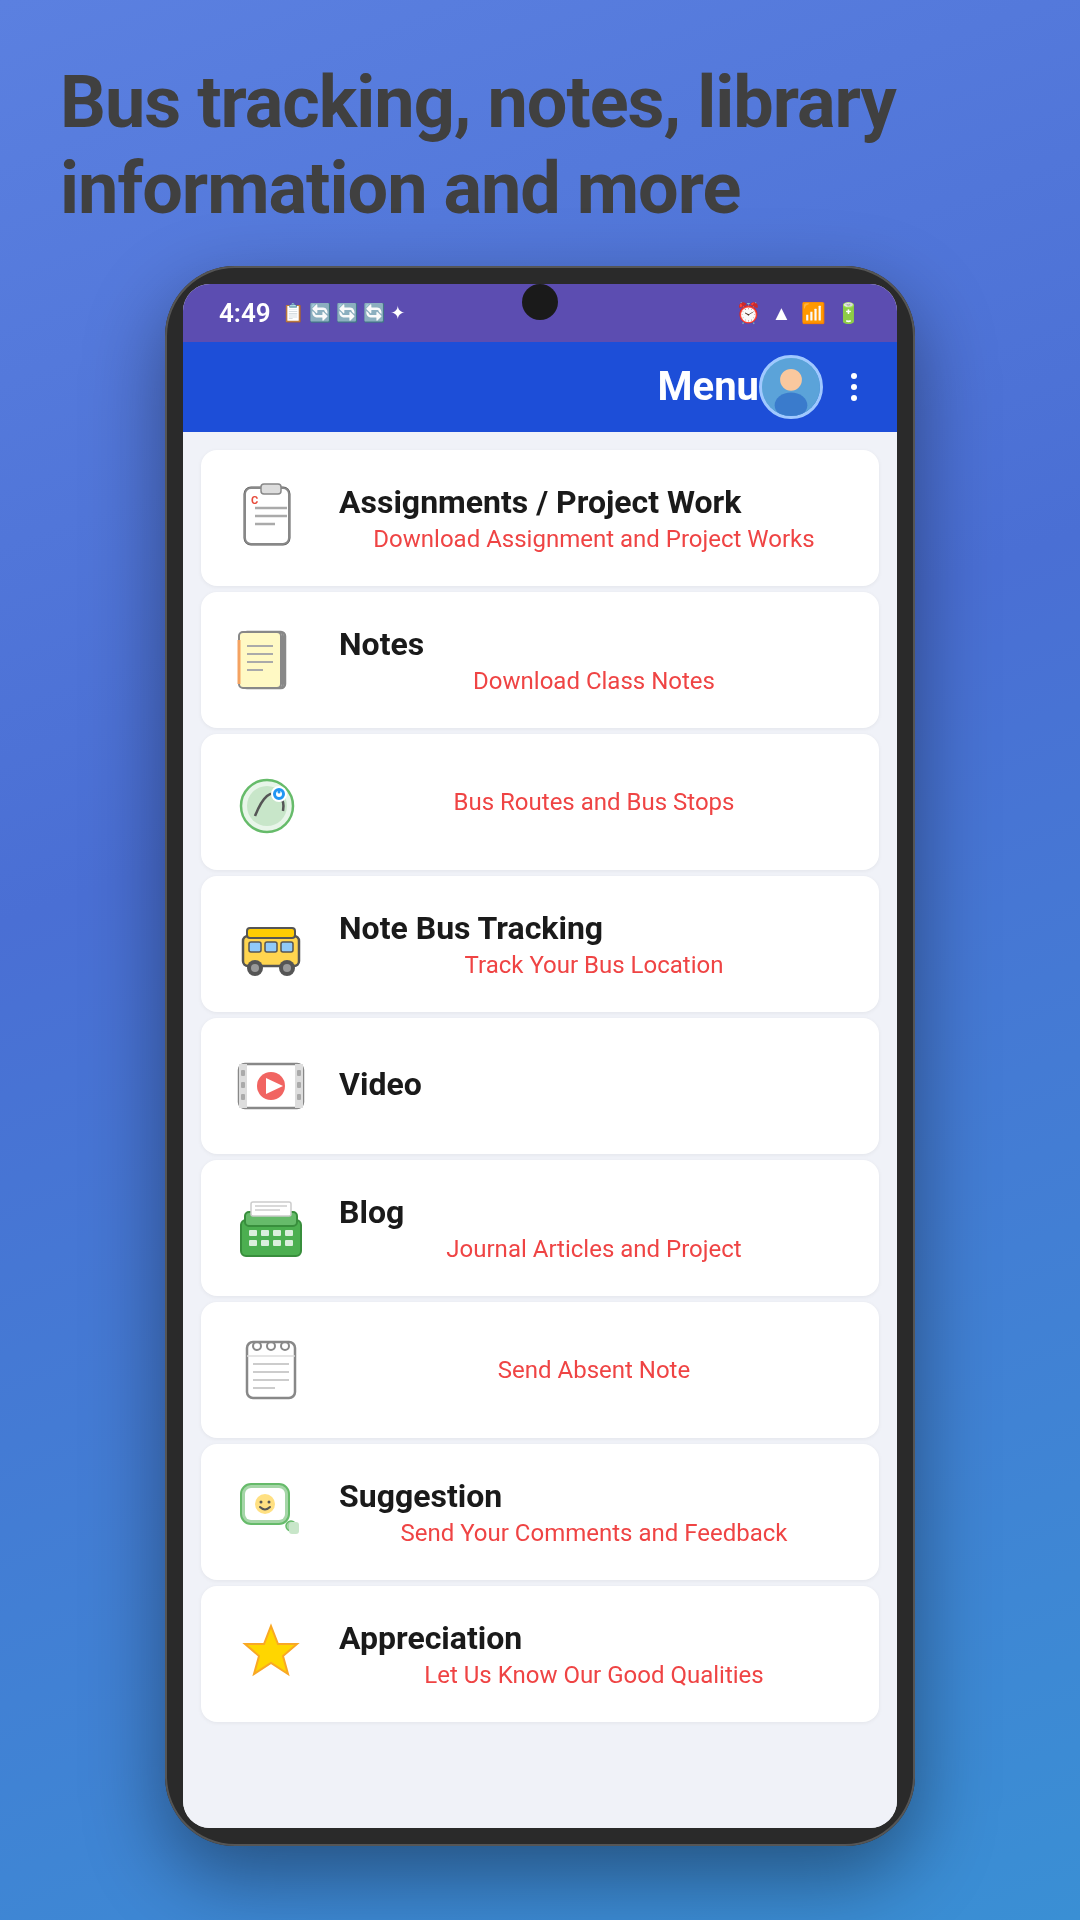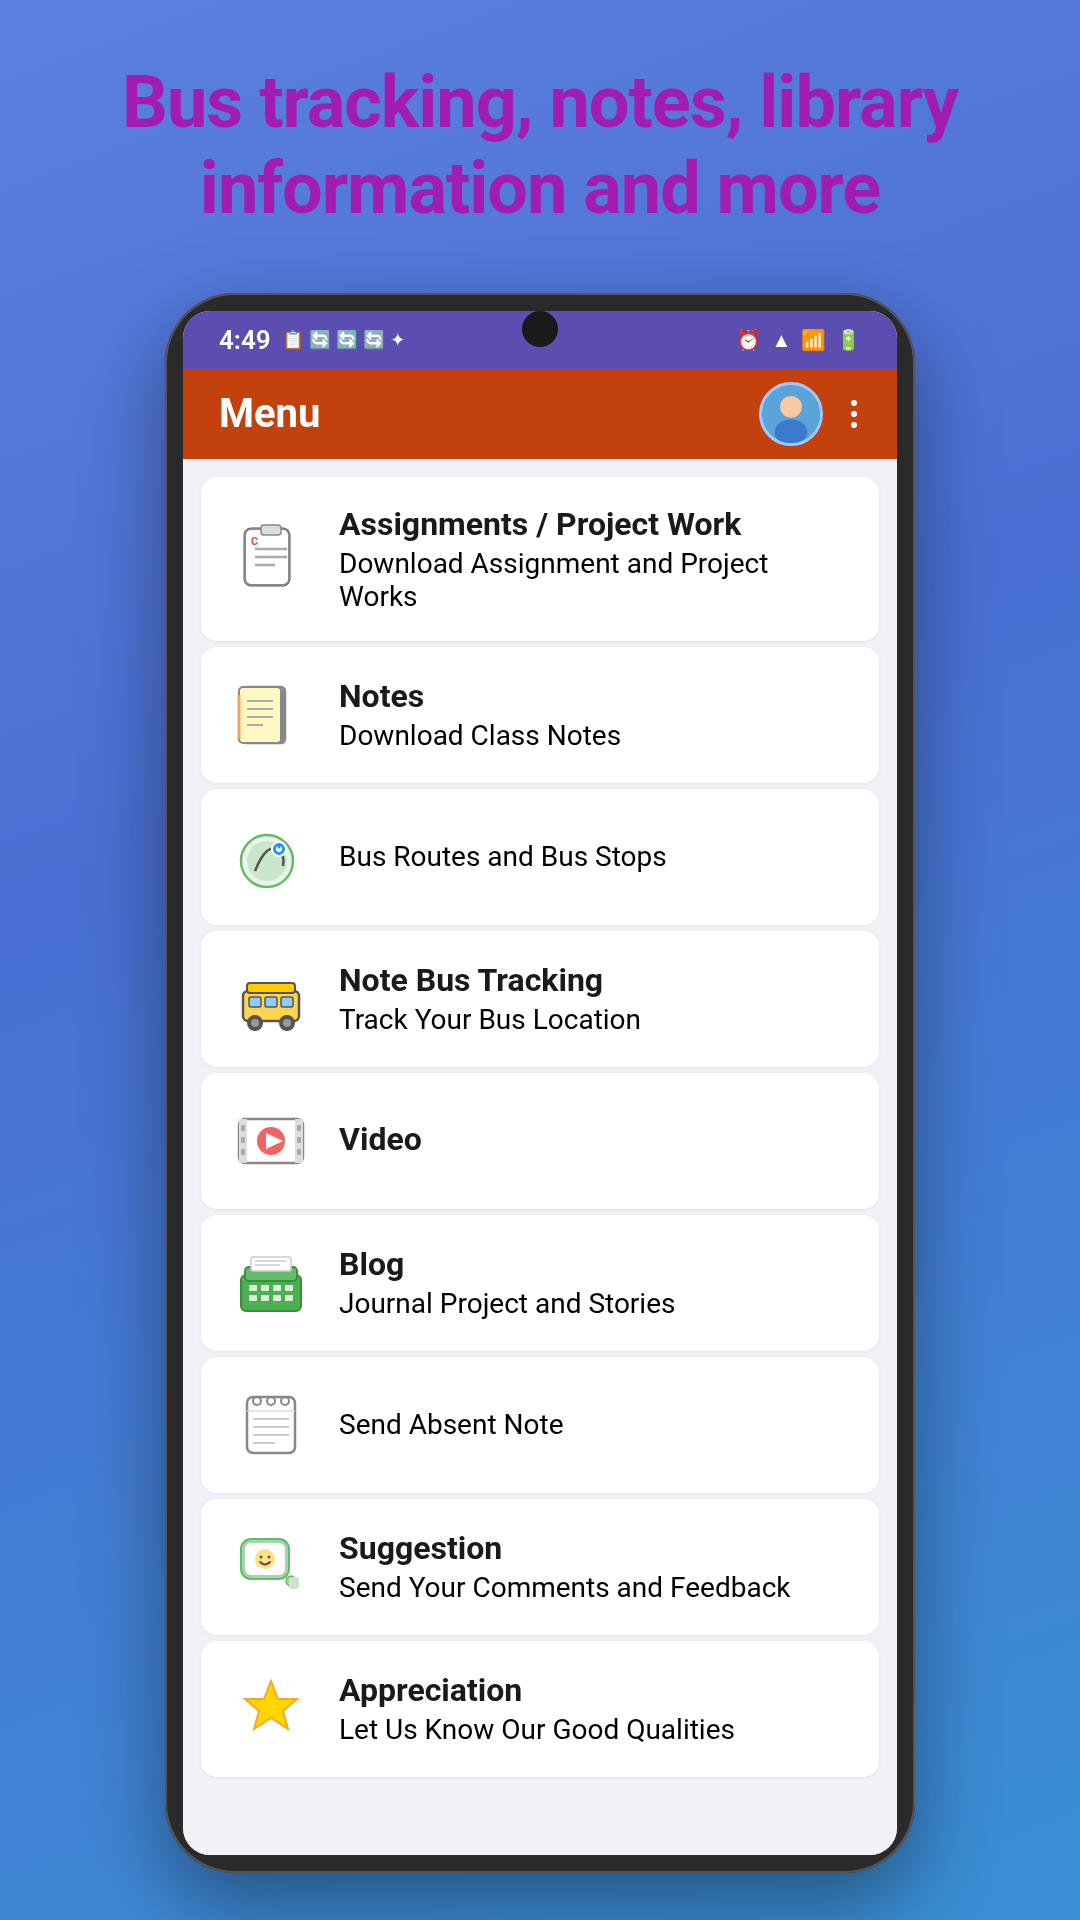--- a/index.html
+++ b/index.html
@@ -8,24 +8,23 @@
       height: 1920px;
       background: linear-gradient(160deg, #5b80e0 0%, #4a6fd4 40%, #3a8fd4 100%);
       font-family: 'Roboto', Arial, sans-serif;
       display: flex;
       flex-direction: column;
       align-items: center;
       overflow: hidden;
     }
 
     .hero-text {
-      text-align: center;
-      color: #a21caf;
+      color: #404040;
       margin-top: 60px;
-      margin-bottom: 60px;
+      margin-bottom: 33px;
       padding: 0 60px;
       line-height: 1.2;
     }
 
     .hero-text h1 {
       font-size: 72px;
       font-weight: 700;
       letter-spacing: -1px;
     }
 
@@ -92,25 +91,25 @@
       transform: translateX(-50%);
       width: 36px;
       height: 36px;
       background: #1a1a1a;
       border-radius: 50%;
       z-index: 10;
     }
 
     
     .app-bar {
-      background: #c2410c;
+      background: #1d4ed8;
       height: 90px;
       display: flex;
       align-items: center;
-      justify-content: space-between;
+      justify-content: flex-end;
       padding: 0 36px;
       flex-shrink: 0;
     }
 
     .app-bar-title {
       color: white;
       font-size: 40px;
       font-weight: 700;
     }
 
@@ -200,22 +199,23 @@
     }
 
     .menu-title {
       font-size: 32px;
       font-weight: 700;
       color: #1a1a1a;
       margin-bottom: 4px;
     }
 
     .menu-subtitle {
-      font-size: 28px;
-      color: #000000;
+      font-size: 24px;
+      color: #ef4444;
+      text-align: center;
     }
 
     
     .menu-list::-webkit-scrollbar { display: none; }
   </style>
 </head>
 <body>
 
 <div class="hero-text">
   <h1>Bus tracking, notes, library information and more</h1>
@@ -379,21 +379,21 @@
             <rect x="38" y="48" width="8" height="6" rx="1" fill="white" opacity="0.8"></rect>
             <rect x="50" y="48" width="8" height="6" rx="1" fill="white" opacity="0.8"></rect>
 
             <rect x="16" y="10" width="40" height="14" rx="2" fill="white" stroke="#ccc" stroke-width="1.5"></rect>
             <line x1="20" y1="14" x2="52" y2="14" stroke="#ccc" stroke-width="1.5"></line>
             <line x1="20" y1="18" x2="45" y2="18" stroke="#ccc" stroke-width="1.5"></line>
           </svg>
         </div>
         <div class="menu-text">
           <div class="menu-title">Blog</div>
-          <div class="menu-subtitle">Journal Project and Stories</div>
+          <div class="menu-subtitle">Journal Articles and Project</div>
         </div>
       </div>
 
       <div class="menu-item">
         <div class="menu-icon">
           <svg viewBox="0 0 72 72" fill="none">
             <rect x="12" y="8" width="48" height="56" rx="6" fill="white" stroke="#888" stroke-width="2.5"></rect>
 
             <circle cx="22" cy="12" r="4" fill="none" stroke="#888" stroke-width="2"></circle>
             <circle cx="36" cy="12" r="4" fill="none" stroke="#888" stroke-width="2"></circle>

